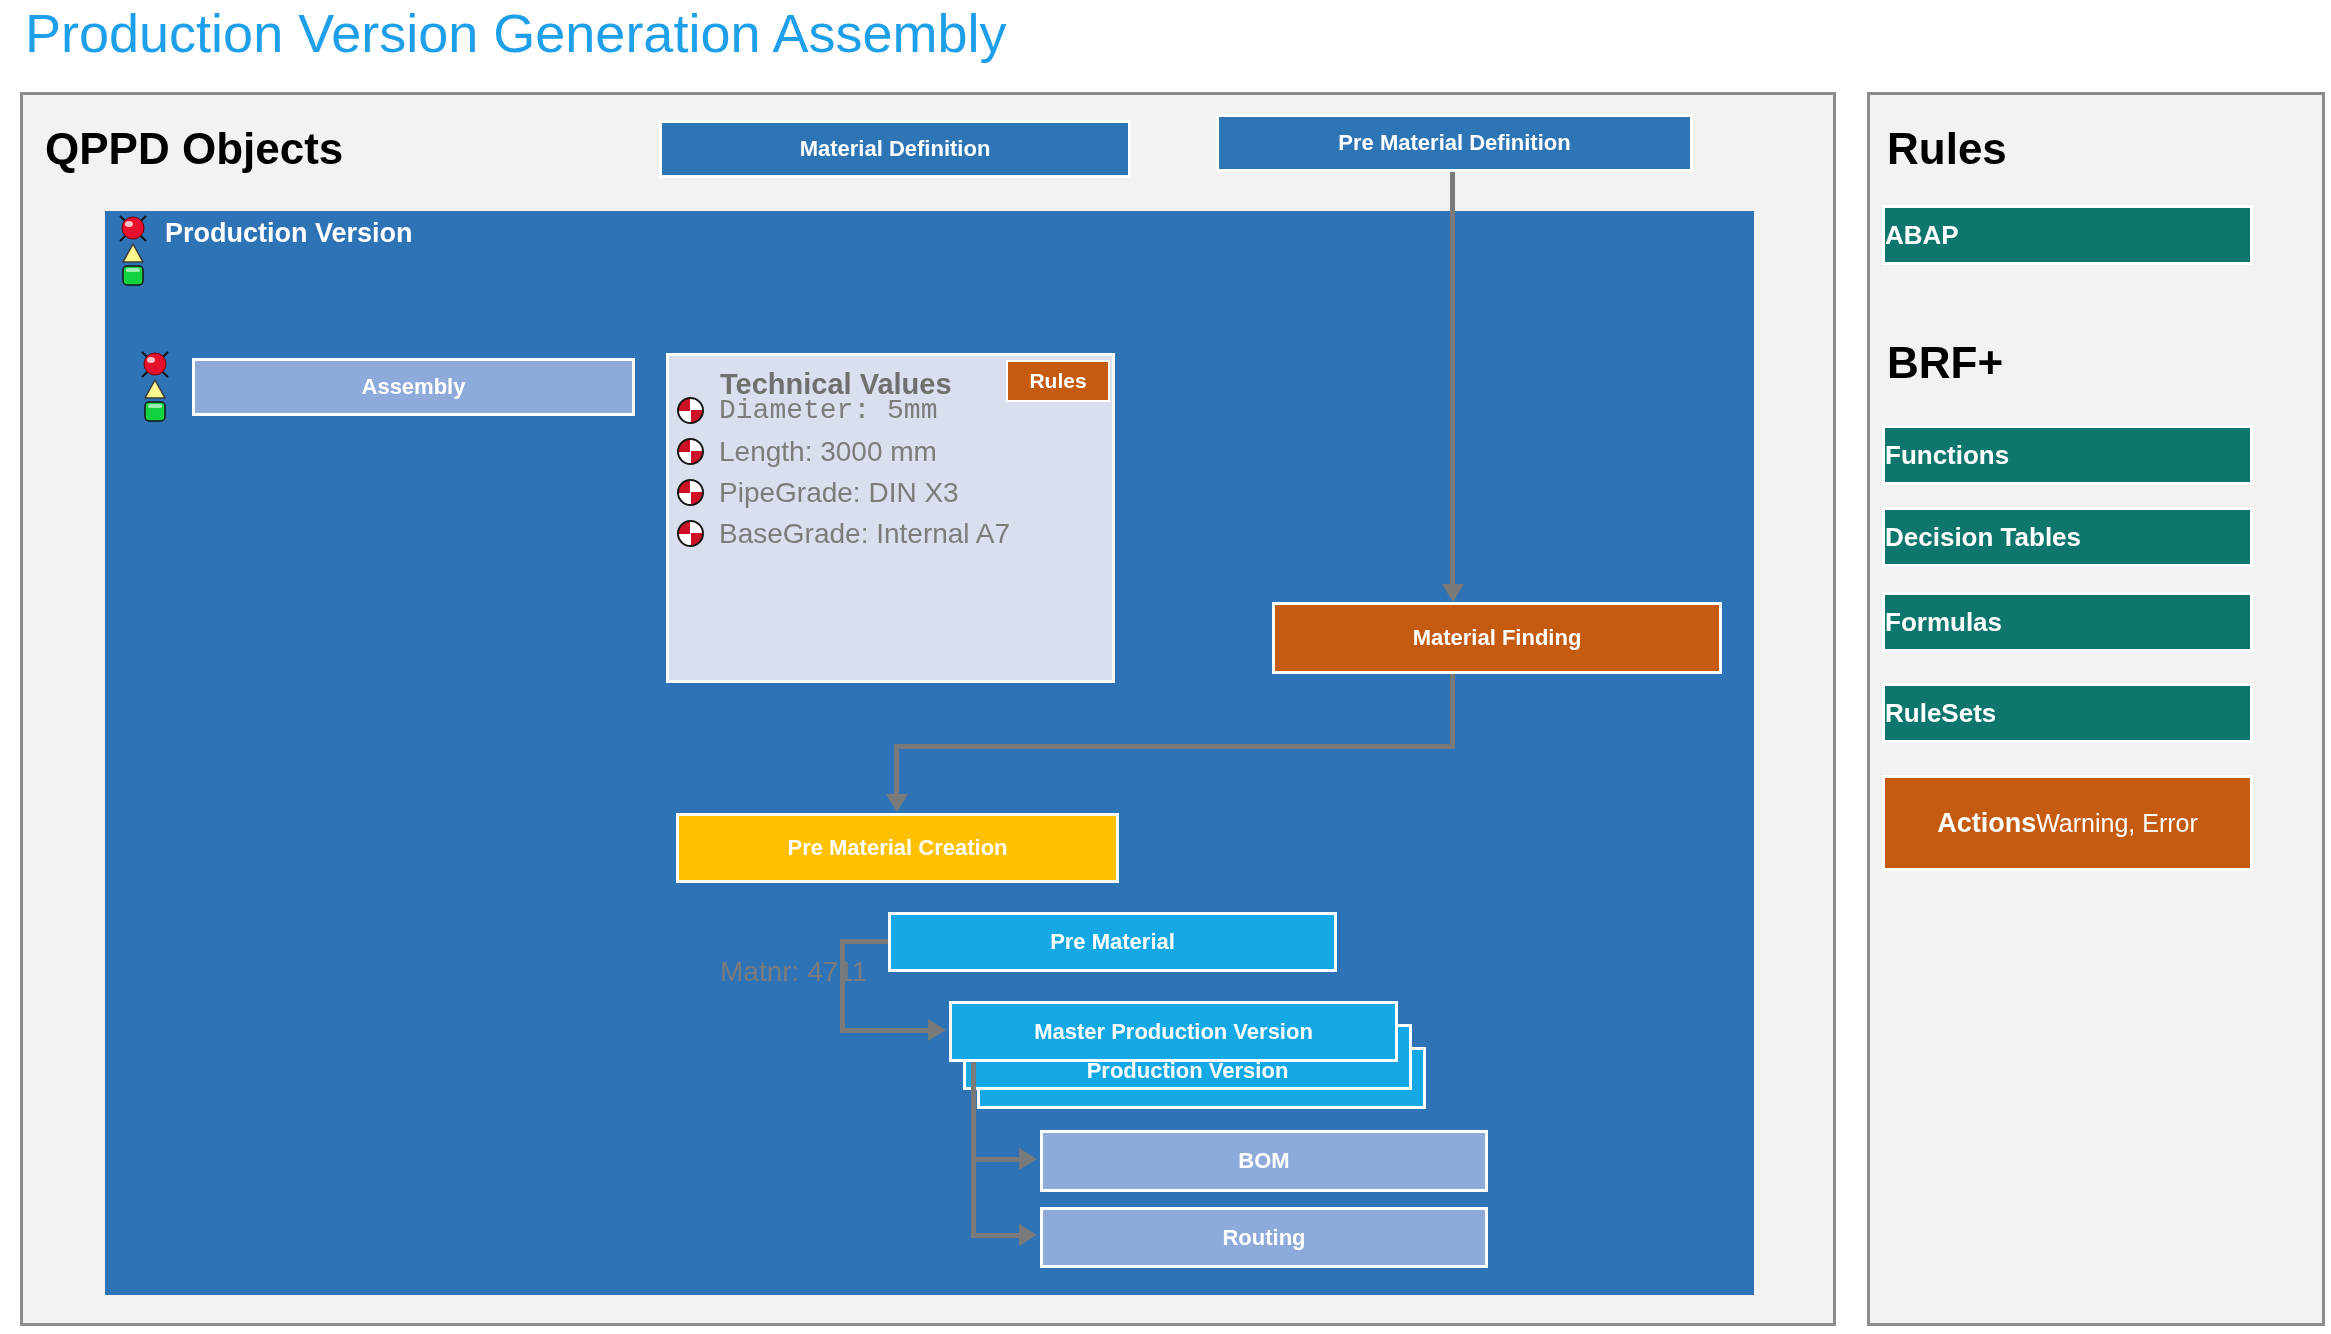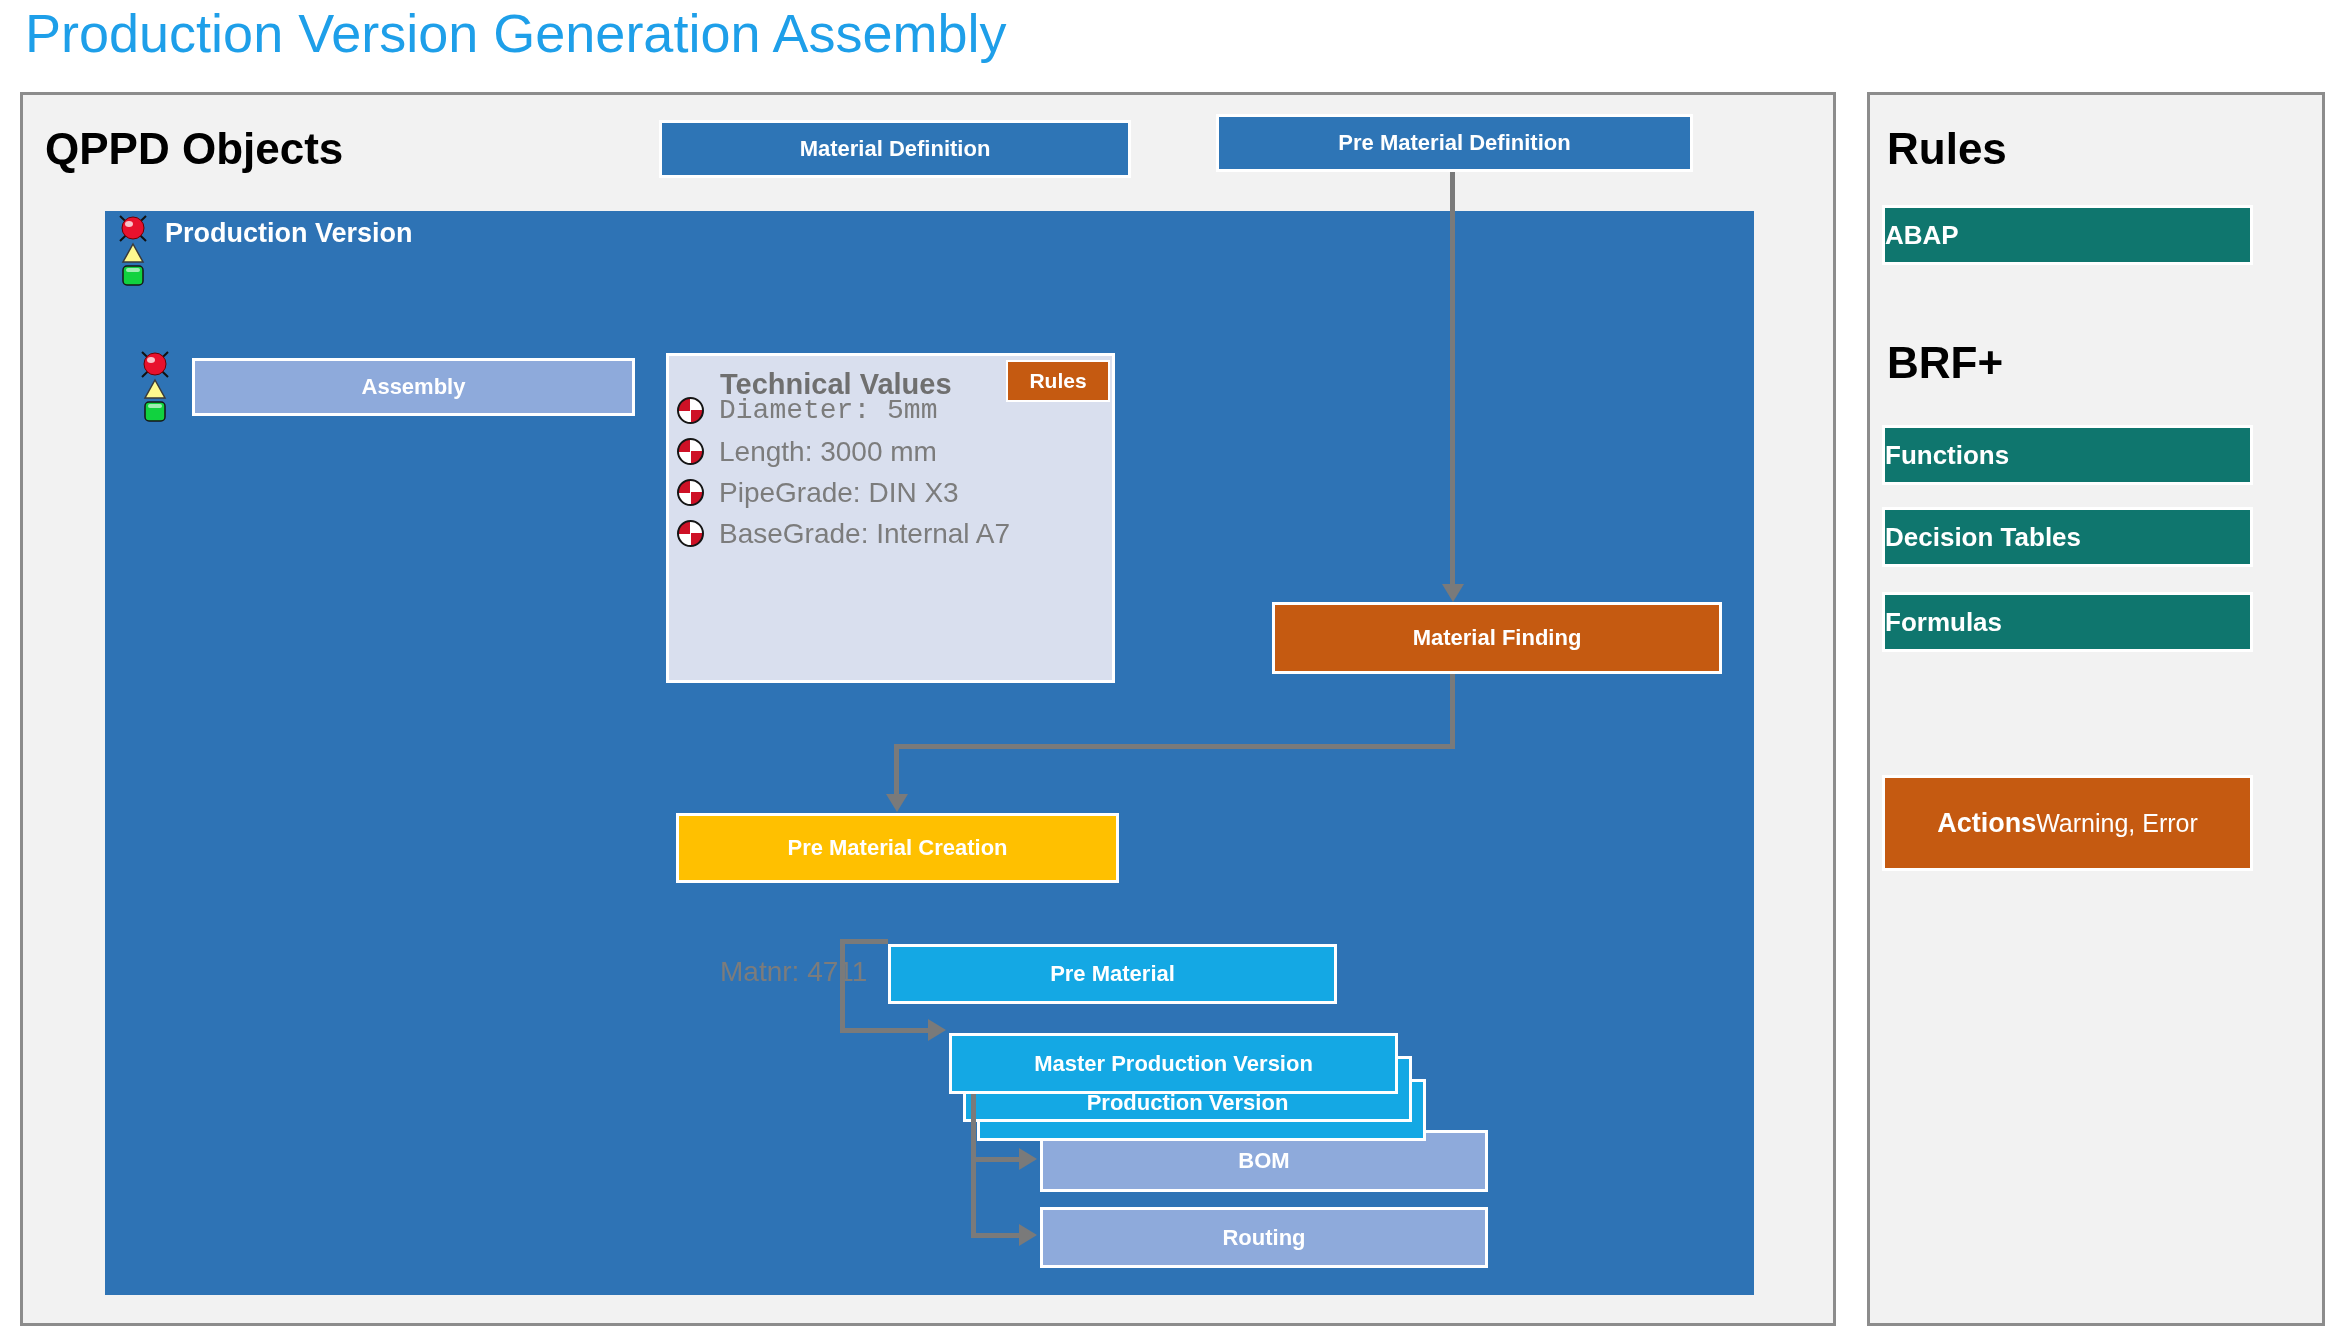--- a/index.html
+++ b/index.html
@@ -11,21 +11,21 @@
   
   .gray-panel{background:#F2F2F2;border:3px solid #8C8C8C;}
   .blue-panel{background:#2E73B5;}
   
   .dbox{
     position:absolute;box-sizing:border-box;display:flex;align-items:center;justify-content:center;
     color:#ffffff;font-weight:700;font-size:22px;border:3px solid #ffffff;white-space:nowrap;
   }
   .blue-box{background:#2E75B6;}
   .peri-box{background:#8EAADB;}
-  .cyan-box{background:#14A8E4;margin-top:32px;}
+  .cyan-box{background:#14A8E4;}
   .orange-box{background:#C55A11;}
   .amber-box{background:#FFC000;}
   
   .page-title{position:absolute;font-size:54px;font-weight:400;color:#1E9FE9;white-space:nowrap;}
   .panel-heading{position:absolute;font-size:44px;font-weight:700;color:#000000;white-space:nowrap;}
   
   .tech-box{
     position:absolute;box-sizing:border-box;background:#D9DFEE;border:3px solid #ffffff;
     color:#7C7C7C;font-size:28px;
   }
@@ -187,18 +187,21 @@
   <div class="panel-heading" style="left:1887px;top:338px;">BRF+</div>
   <div class="rp-btn" style="top:425px;">
     <span>Functions</span>
   </div>
   <div class="rp-btn" style="top:507px;">
     <span>Decision Tables</span>
   </div>
   <div class="rp-btn" style="top:592px;">
     <span>Formulas</span>
   </div>
+  <div class="rp-btn" style="top:683px;">
+    <span>RuleSets</span>
+  </div>
   <div class="rp-actions" style="top:775px;">
     <span class="a-title">Actions</span>
     <span class="a-sub">Warning, Error</span>
   </div>
 
 </div>
 
 </body></html>

